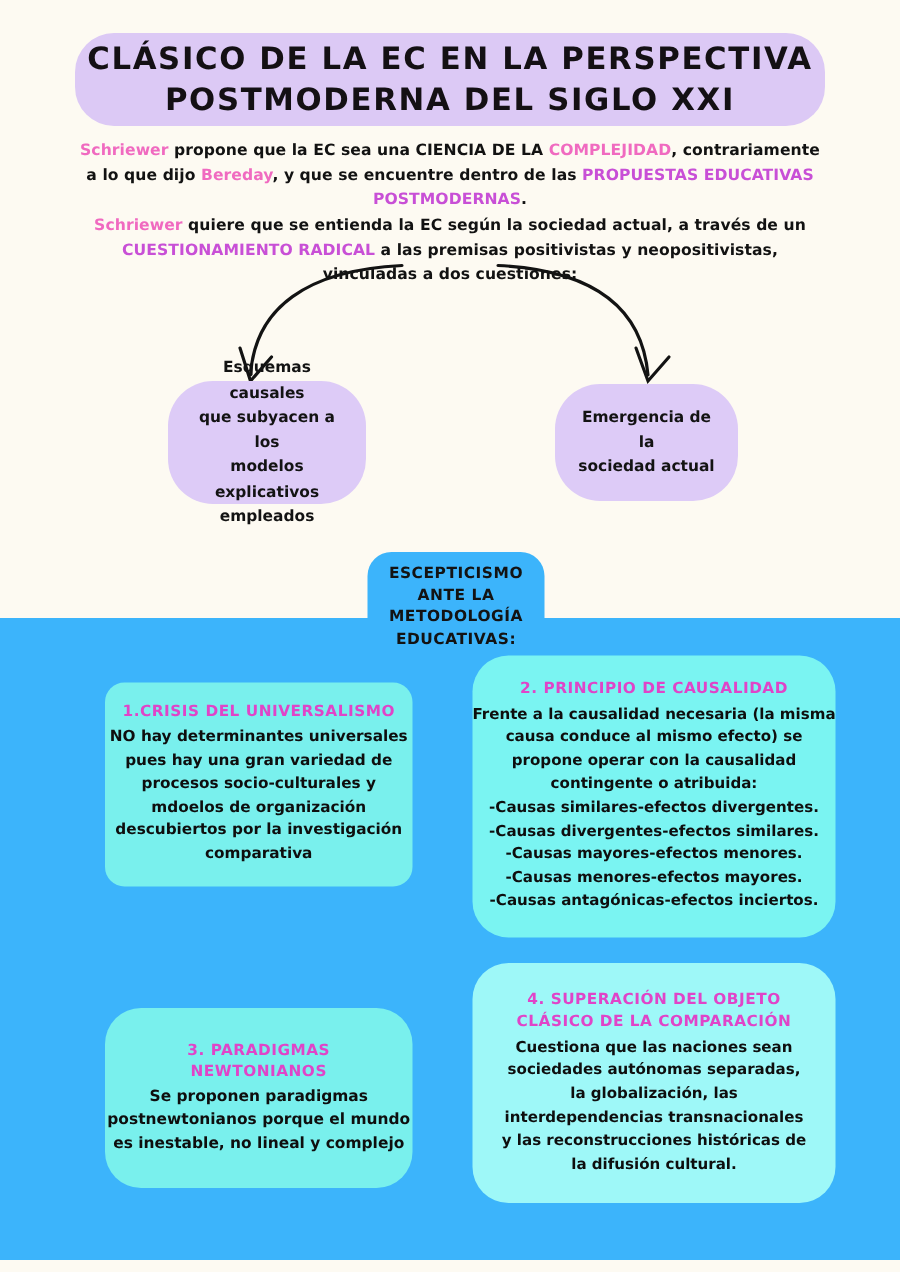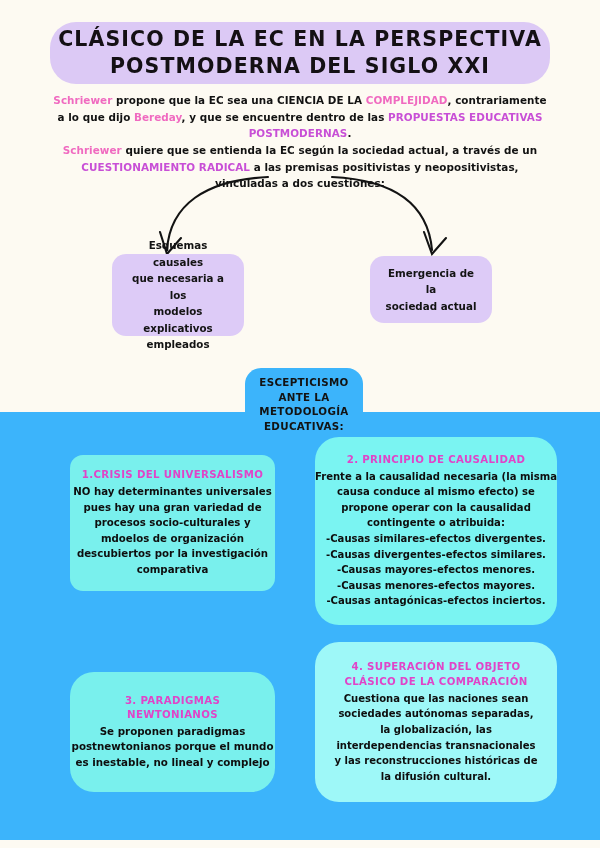--- a/index.html
+++ b/index.html
@@ -73,35 +73,35 @@
     top: 0;
     width: 600px;
     height: 848px;
     pointer-events: none;
   }
 
   
   .purple-box {
     position: absolute;
     background: #ddcbf7;
-    border-radius: 14px;
+    border-radius: 30px;
     display: flex;
     flex-direction: column;
     align-items: center;
     justify-content: center;
     box-sizing: border-box;
     padding: 8px 12px;
     color: #131313;
     font-size: 10.3px;
     font-weight: 700;
     line-height: 16.5px;
     text-align: center;
   }
   .purple-box.left  { left: 112px; top: 254px; width: 132px; height: 82px; }
-  .purple-box.right { left: 370px; top: 256px; width: 122px; height: 67px; }
+  .purple-box.right { left: 370px; top: 256px; width: 122px; height: 78px; }
 
   
   .cyan-band {
     position: absolute;
     left: 0;
     top: 412px;
     width: 600px;
     height: 428px;
     background: #3cb4fb;
   }
@@ -191,21 +191,21 @@
     <g fill="none" stroke="#131313" stroke-width="2.1" stroke-linecap="round">
       <path d="M 268 177 C 205 180 170 205 167 250"></path>
       <path d="M 160 232 L 167 254 L 181 238"></path>
       <path d="M 332 177 C 395 180 428 205 432 250"></path>
       <path d="M 424 232 L 432 254 L 446 238"></path>
     </g>
   </svg>
 
   <div class="purple-box left">
     <span>Esquemas causales</span>
-    <span>que necesaria a los</span>
+    <span>que subyacen a los</span>
     <span>modelos explicativos</span>
     <span>empleados</span>
   </div>
 
   <div class="purple-box right">
     <span>Emergencia de la</span>
     <span>sociedad actual</span>
   </div>
 
   <div class="cyan-band"></div>

